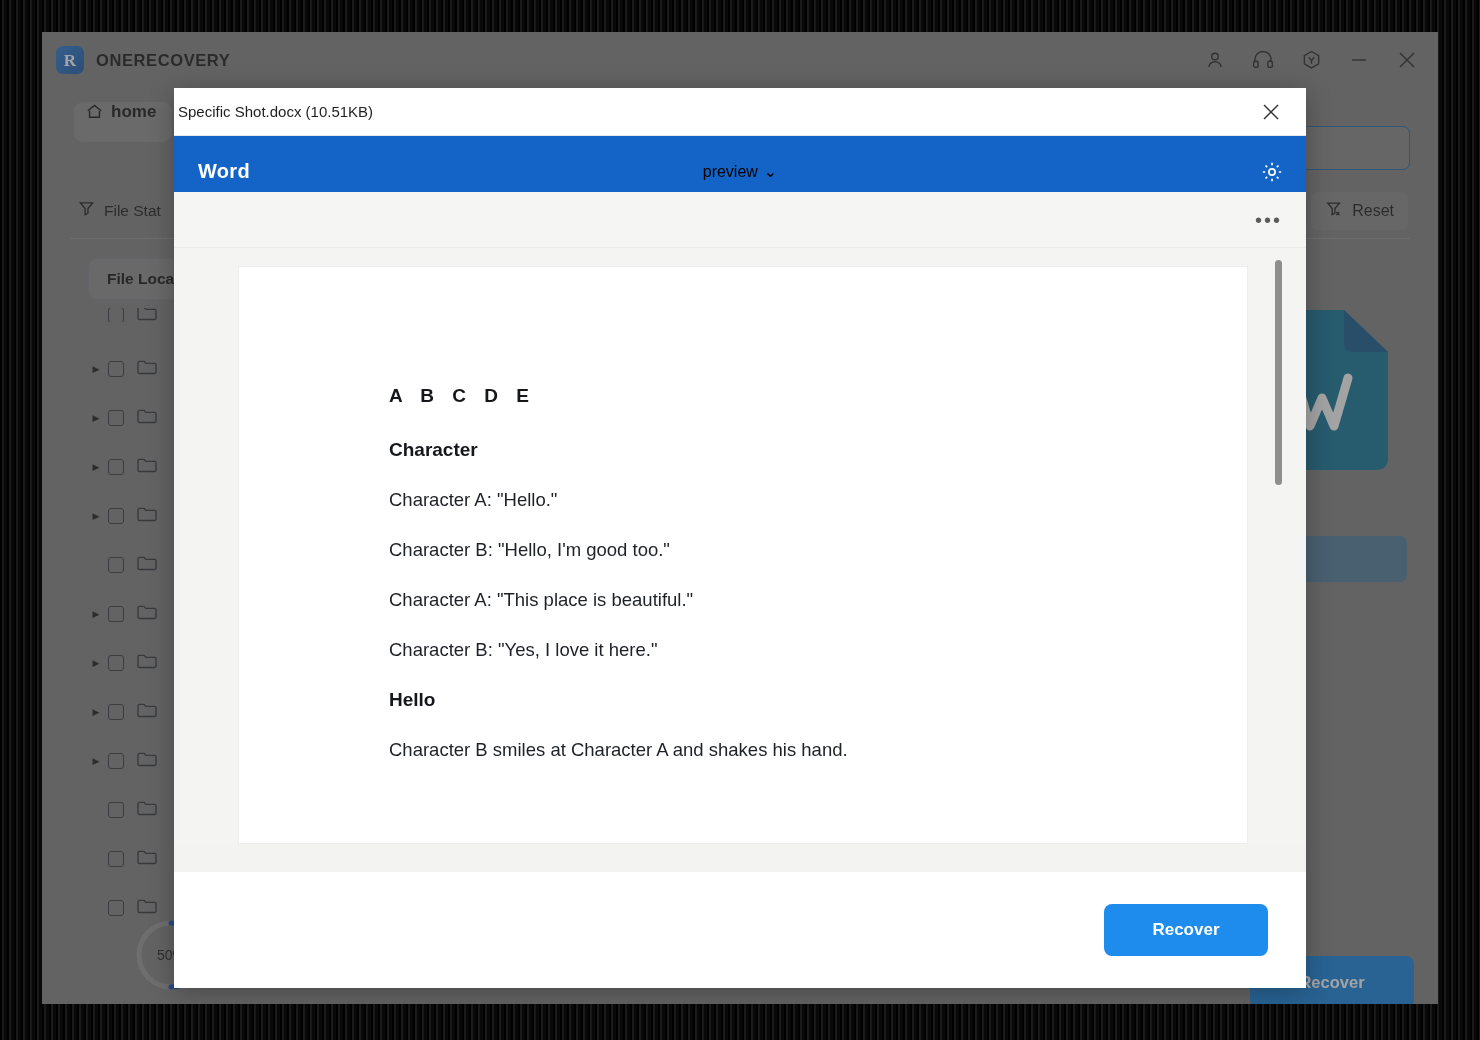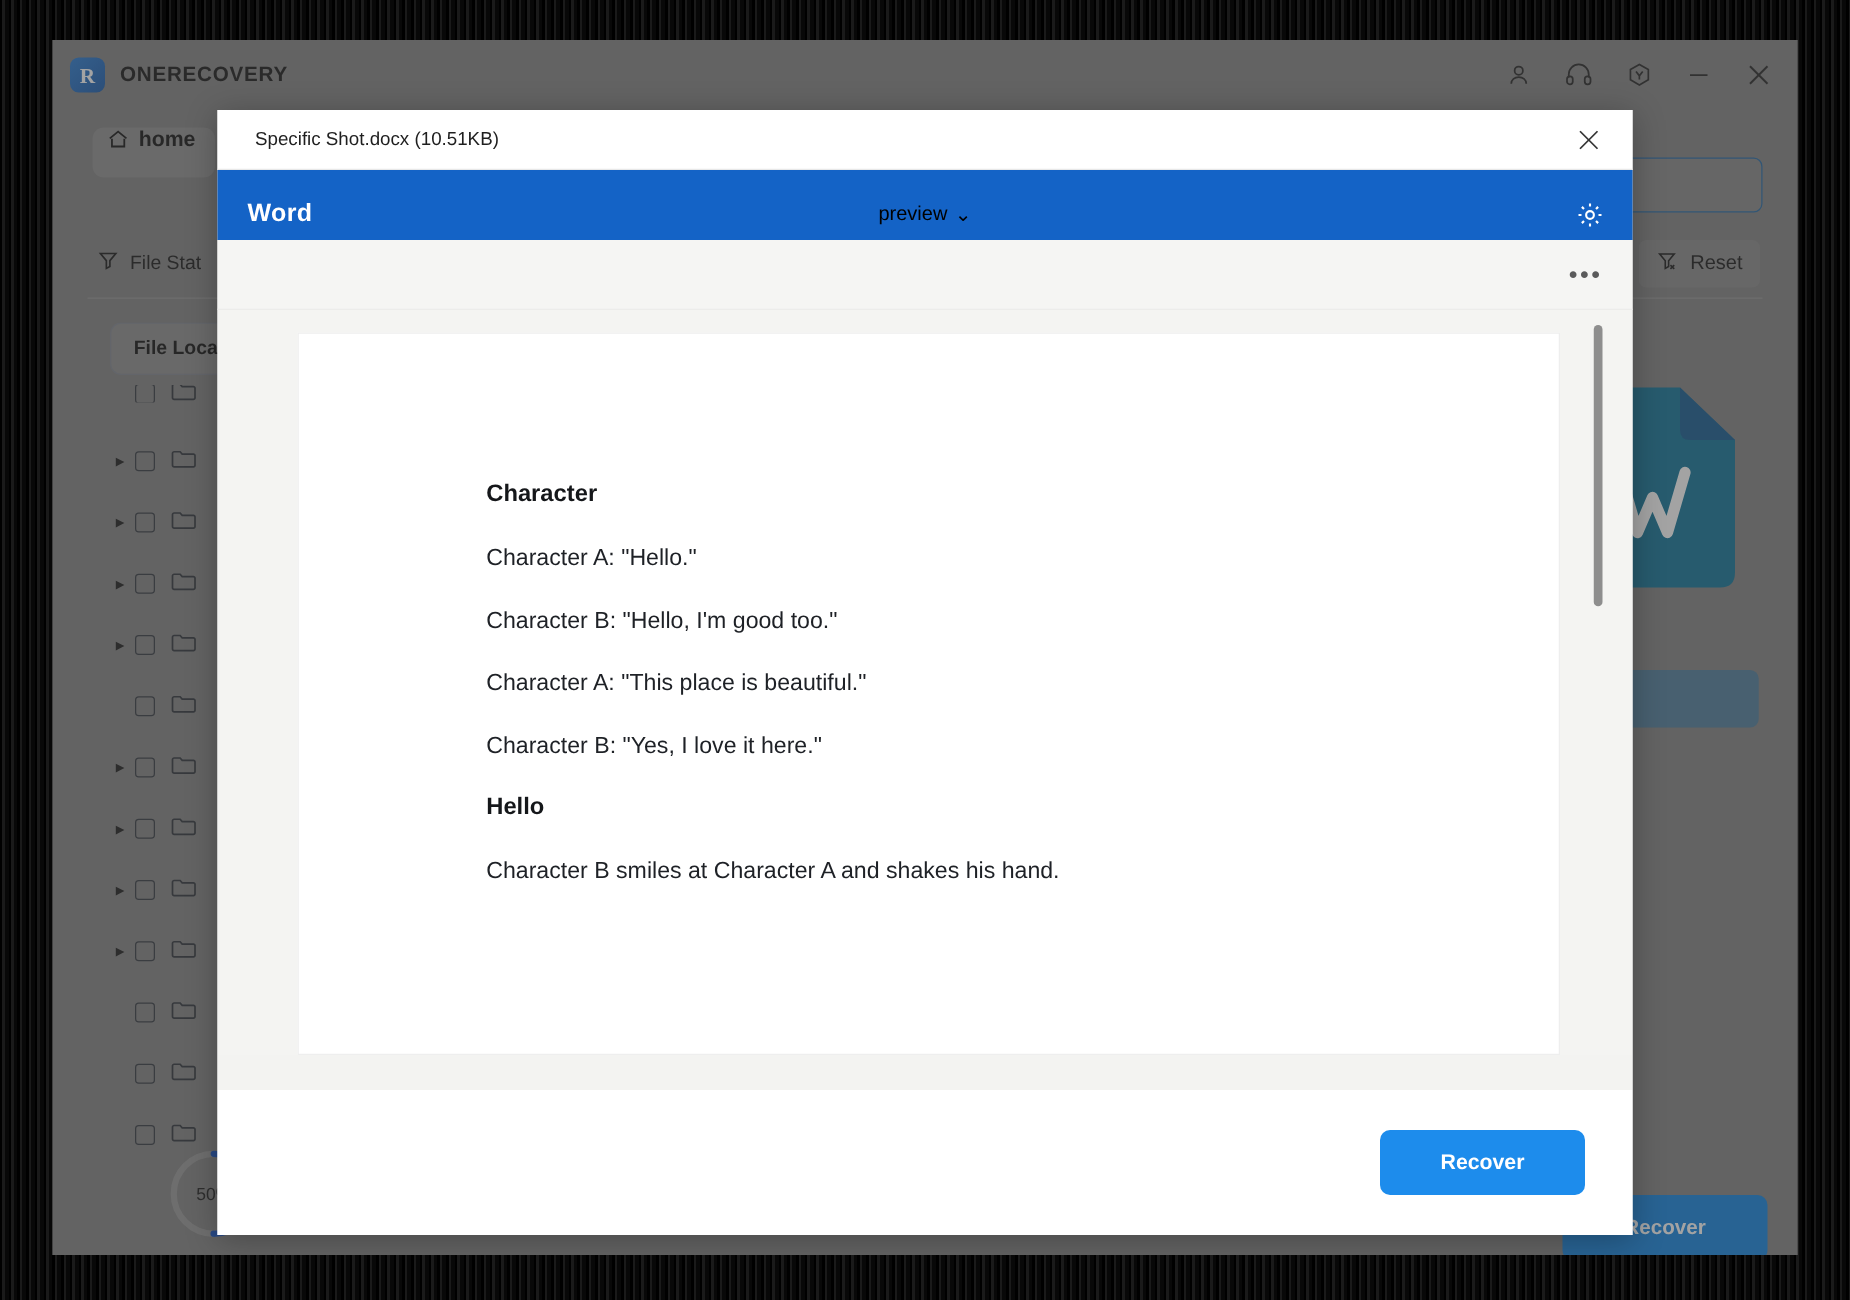--- a/index.html
+++ b/index.html
@@ -218,21 +218,21 @@
     left: 132px; top: 56px;
     width: 1132px; height: 900px;
     background: #fff;
     z-index: 100;
     box-shadow: 0 4px 24px rgba(0,0,0,0.28);
     display: flex; flex-direction: column;
   }
   #modal-titlebar {
     height: 48px; min-height: 48px;
     display: flex; align-items: center;
-    padding: 0 20px 0 30px;
+    padding: 0 20px 0 4px;
     background: #fff;
     border-bottom: 1px solid #e8e8e8;
   }
   #modal-title { font-size: 15px; color: #1f1f1f; }
   #modal-close {
     margin-left: auto; width: 30px; height: 30px;
     display: flex; align-items: center; justify-content: center;
     color: #333;
   }
 
@@ -568,20 +568,21 @@
           </svg>
         </span>
       </div>
 
       <div id="ribbon">
         <span class="dots">•••</span>
       </div>
 
       <div id="doc-area">
         <div id="doc-page">
+          <div class="heading-abc">A B C D E</div>
 
           <div class="h-sub">Character</div>
           <p class="line">Character A: "Hello."</p>
           <p class="line">Character B: "Hello, I'm good too."</p>
           <p class="line">Character A: "This place is beautiful."</p>
           <p class="line">Character B: "Yes, I love it here."</p>
 
           <div class="h-sub">Hello</div>
           <p class="line">Character B smiles at Character A and shakes his hand.</p>
         </div>

